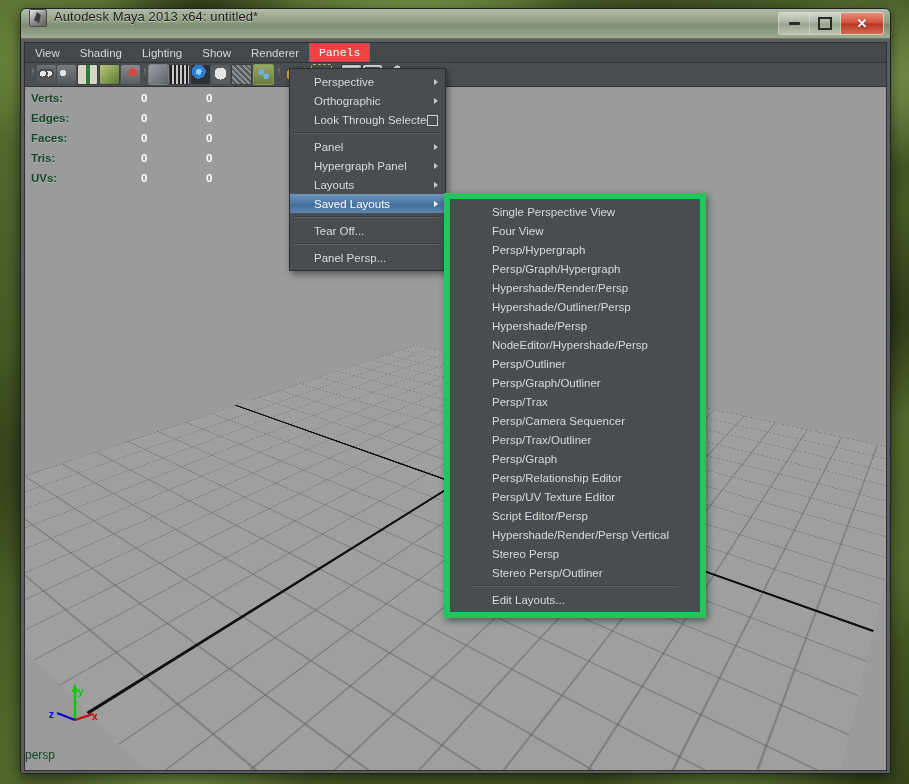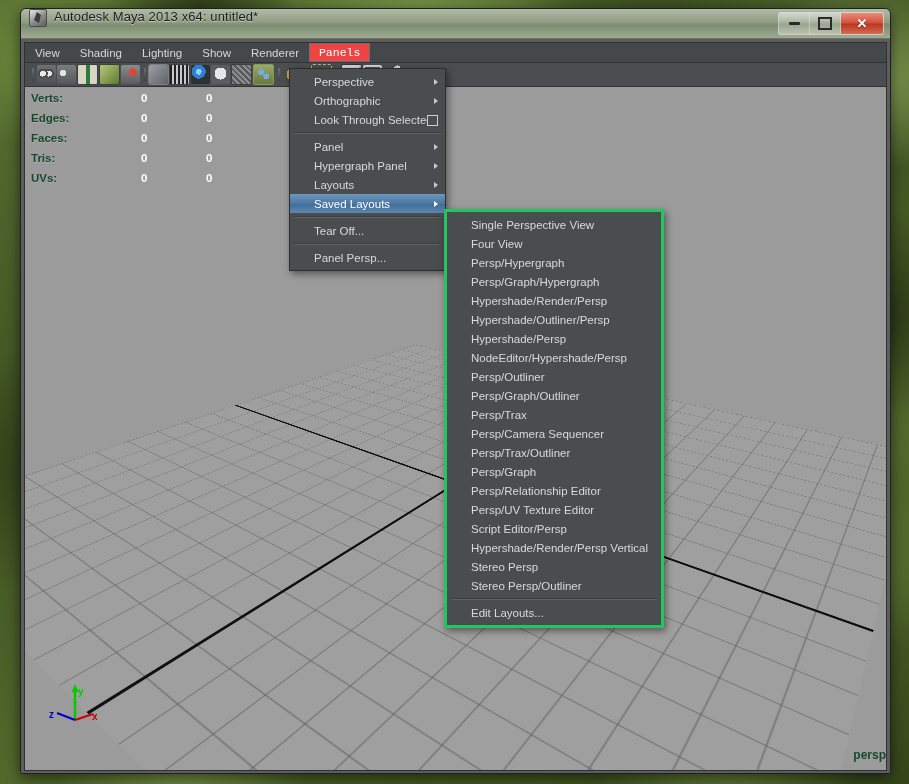--- a/index.html
+++ b/index.html
@@ -150,35 +150,35 @@
     position:absolute;left:6px;top:2px;z-index:3;
     font-size:11.5px;font-weight:bold;
   }
   .hud-row{display:flex;height:20px;align-items:center;}
   .hud-label{width:110px;color:#15492c;text-shadow:0 1px 0 rgba(255,255,255,.18);}
   .hud-val{width:65px;color:#ffffff;text-align:left;}
   
   #axis-gizmo{position:absolute;left:22px;bottom:34px;width:62px;height:56px;z-index:3;}
   
   #camera-label{
-    position:absolute;left:0;right:0;bottom:8px;text-align:right;
-    font-size:12px;font-weight:bold;color:#15492c;z-index:3;margin-top:16px;
+    position:absolute;left:0;right:0;bottom:8px;text-align:left;
+    font-size:12px;font-weight:normal;color:#15492c;z-index:3;margin-top:16px;
   }
   
   #panels-menu{
     position:absolute;left:268px;top:59px;width:155px;z-index:40;
     background:#4a4d4f;border:1px solid #2b2d2f;
     box-shadow:2px 3px 7px rgba(0,0,0,.45);
     padding:3px 0;
   }
   #saved-layouts-menu{
-    position:absolute;left:423px;top:200px;width:214px;z-index:41;
-    background:#4a4d4f;border:3px solid #22c55e;
+    position:absolute;left:423px;top:184px;width:214px;z-index:41;
+    background:#4a4d4f;border:6px solid #22c55e;
     box-shadow:2px 3px 7px rgba(0,0,0,.45);
-    padding:3px 0;
+    padding:3px 18px;
   }
   .mrow{
     display:flex;align-items:center;height:19px;padding:0 8px 0 24px;
     font-size:11.5px;color:#d9d9d9;cursor:default;white-space:nowrap;position:relative;
   }
   .mrow.hl{
     background:linear-gradient(to bottom,#6f95bb 0%,#4a77a4 50%,#3f6c9a 51%,#5b86ae 100%);
     color:#ffffff;
   }
   .marrow{

